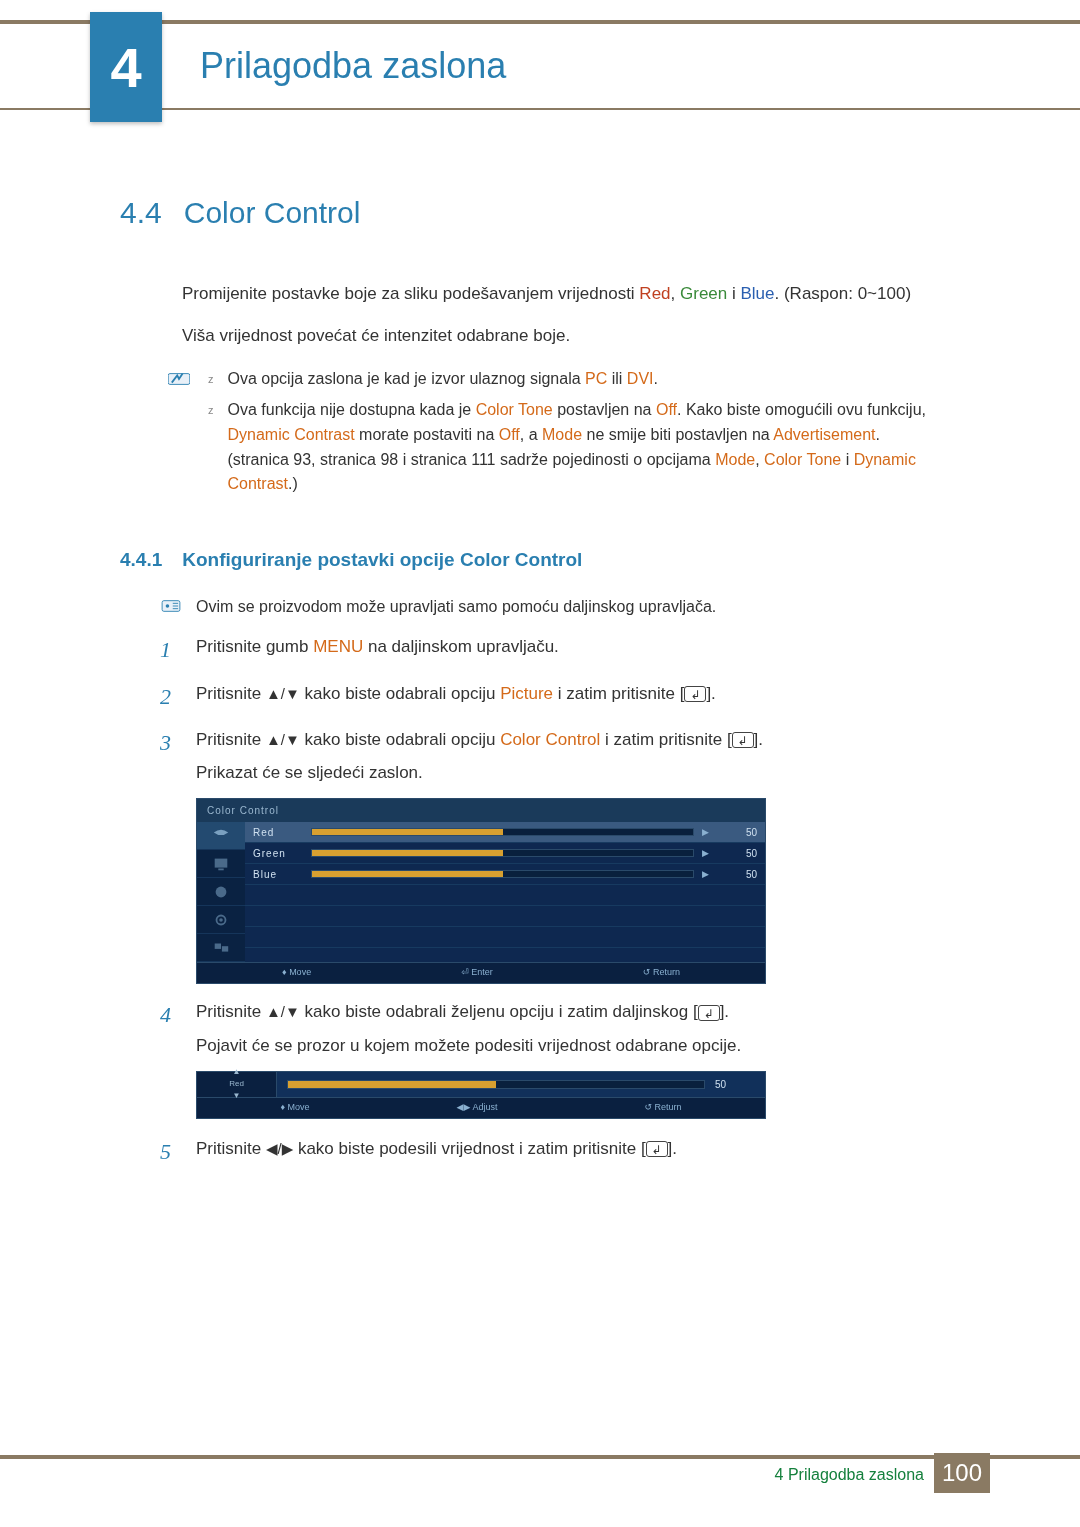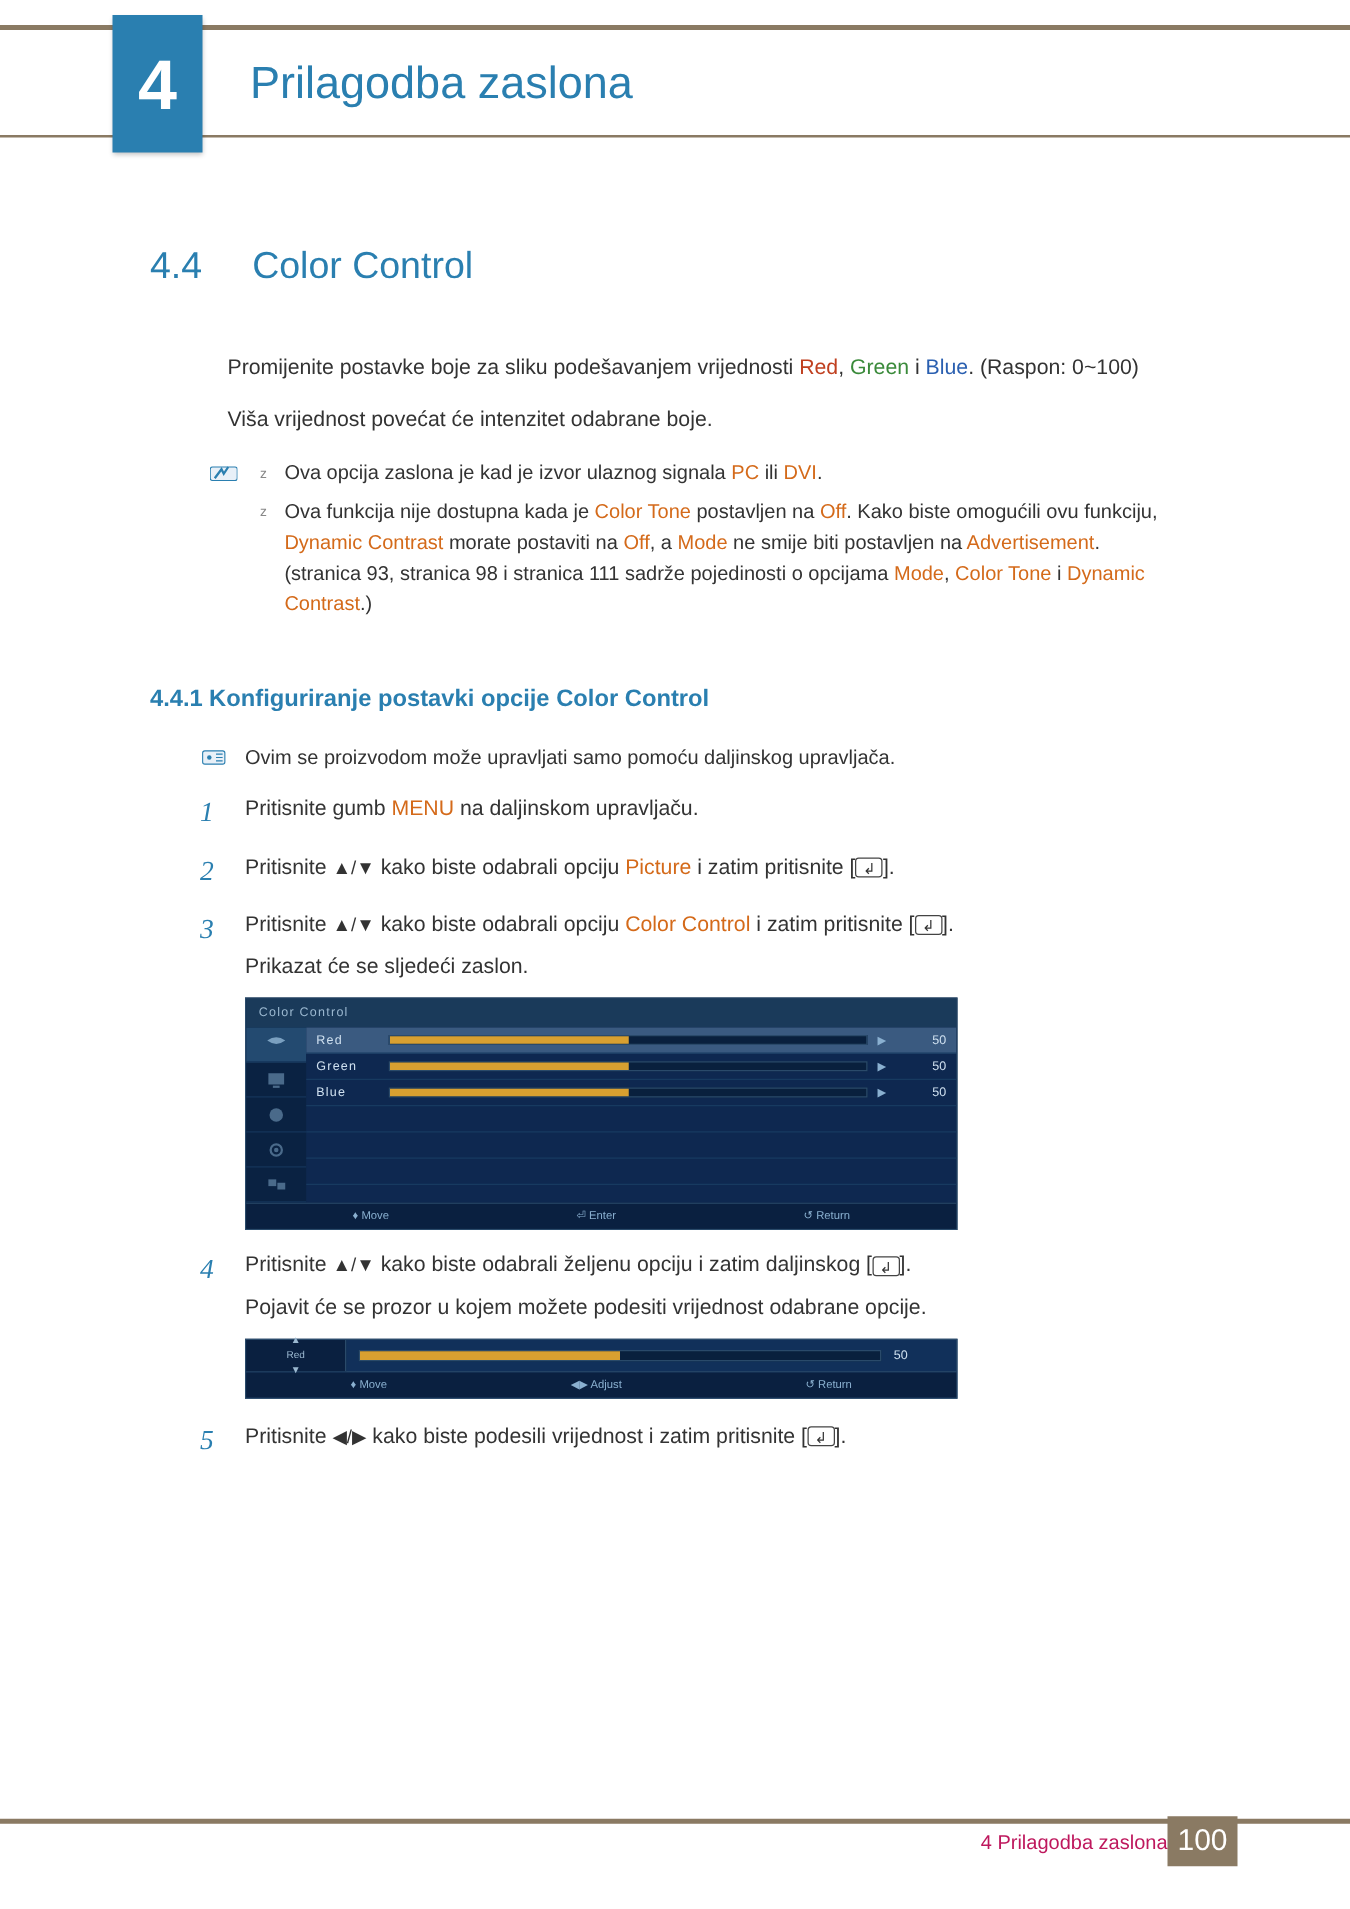--- a/index.html
+++ b/index.html
@@ -40,42 +40,42 @@
     margin-left: 200px;
     font-size: 36px;
     color: #2a7fb0;
     font-weight: normal;
   }
   .content {
     padding: 80px 90px 0 120px;
     font-size: 17px;
     line-height: 1.55;
   }
-  .sec-row { display: flex; align-items: baseline; gap: 40px; margin-bottom: 44px; }
+  .sec-row { display: flex; align-items: baseline; gap: 22px; margin-bottom: 44px; }
   .sec-num { font-size: 30px; color: #2a7fb0; }
   .sec-title { font-size: 30px; color: #2a7fb0; }
   .para { margin-left: 62px; margin-bottom: 16px; }
   .hl-red { color: #c04020; }
   .hl-green { color: #3a8a3a; }
   .hl-blue { color: #2a5fb0; }
   .hl-orange { color: #d46a1a; }
 
   .note-block { display: flex; margin-left: 48px; margin-top: 18px; gap: 18px; }
   .note-icon-svg {
     width: 22px;
     height: 18px;
     flex-shrink: 0;
     margin-top: 3px;
   }
   .note-list { flex: 1; }
   .note-item { display: flex; gap: 14px; margin-bottom: 6px; }
   .note-bullet { color: #888; font-size: 11px; margin-top: 4px; flex-shrink: 0; }
   .note-text { flex: 1; font-size: 16px; }
 
-  .subsec-row { display: flex; align-items: baseline; gap: 5px; margin: 42px 0 20px 0; }
+  .subsec-row { display: flex; align-items: baseline; gap: 20px; margin: 42px 0 20px 0; }
   .subsec-num { font-size: 19px; color: #2a7fb0; font-weight: bold; }
   .subsec-title { font-size: 19px; color: #2a7fb0; font-weight: bold; }
 
   .info-row { display: flex; gap: 14px; margin-left: 40px; margin-bottom: 14px; align-items: flex-start; text-align: right; }
   .info-icon-svg { width: 22px; height: 16px; flex-shrink: 0; margin-top: 3px; }
   .info-text { font-size: 16px; }
 
   .step { display: flex; gap: 18px; margin-left: 40px; margin-bottom: 12px; align-items: flex-start; }
   .step-num { color: #2a7fb0; font-style: italic; font-size: 22px; font-family: Georgia, serif; width: 18px; flex-shrink: 0; }
   .step-text { flex: 1; font-size: 17px; line-height: 1.6; }
@@ -227,21 +227,21 @@
     left: 0;
     right: 0;
     height: 36px;
     display: flex;
     justify-content: flex-end;
     align-items: center;
     border-top: 4px solid #8a7a63;
     padding-right: 90px;
     gap: 0;
   }
-  .footer-text { font-size: 16px; color: #be185d; }
+  .footer-text { font-size: 16px; color: #15803d; margin-right: 10px; }
   .footer-num {
     background: #8a7a63;
     color: #fff;
     font-size: 24px;
     width: 56px;
     height: 40px;
     display: flex;
     align-items: center;
     justify-content: center;
     margin-top: -4px;

